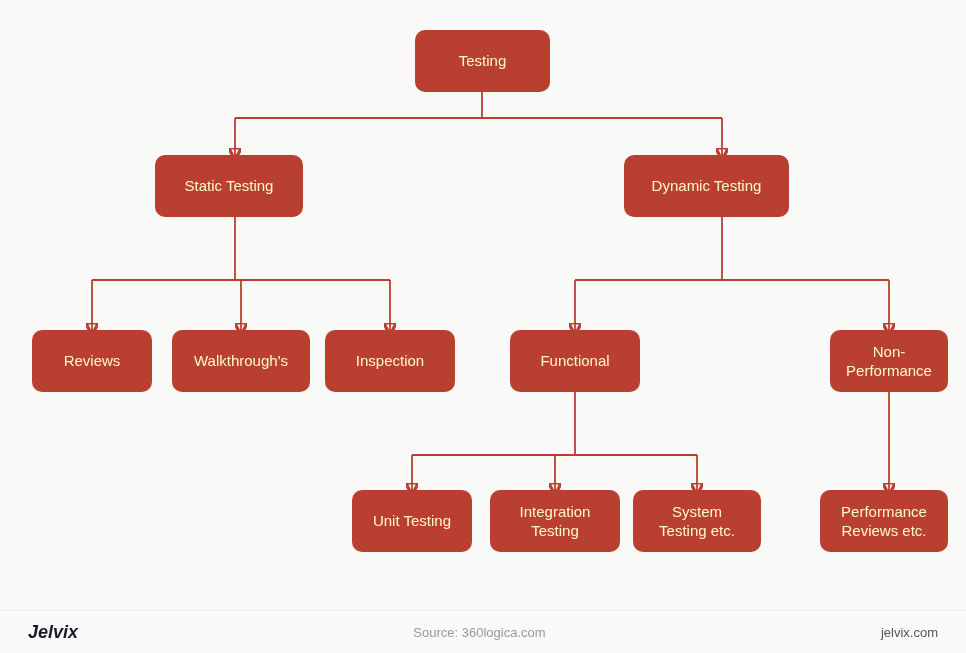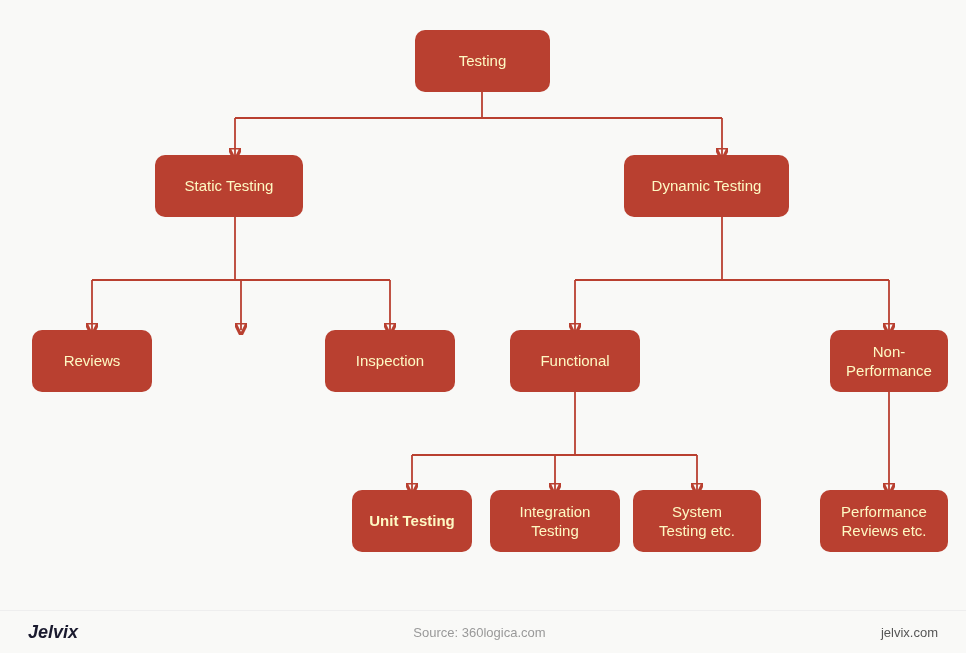--- a/index.html
+++ b/index.html
@@ -136,35 +136,38 @@
   </div>
 
   <div class="node" style="left:624px; top:155px; width:165px; height:62px;">
     <span>Dynamic Testing</span>
   </div>
 
   <div class="node" style="left:32px; top:330px; width:120px; height:62px;">
     <span>Reviews</span>
   </div>
 
+  <div class="node" style="left:172px; top:330px; width:138px; height:62px;">
+    <span>Walkthrough's</span>
+  </div>
 
   <div class="node" style="left:325px; top:330px; width:130px; height:62px;">
     <span>Inspection</span>
   </div>
 
   <div class="node" style="left:510px; top:330px; width:130px; height:62px;">
     <span>Functional</span>
   </div>
 
   <div class="node" style="left:830px; top:330px; width:118px; height:62px; white-space: pre-line;">
     <span style="white-space:pre-line;">Non-
 Performance</span>
   </div>
 
-  <div class="node" style="left:352px; top:490px; width:120px; height:62px;font-weight:bold;">
+  <div class="node" style="left:352px; top:490px; width:120px; height:62px;">
     <span>Unit Testing</span>
   </div>
 
   <div class="node" style="left:490px; top:490px; width:130px; height:62px; white-space: pre-line;">
     <span style="white-space:pre-line;">Integration
 Testing</span>
   </div>
 
   <div class="node" style="left:633px; top:490px; width:128px; height:62px; white-space: pre-line;">
     <span style="white-space:pre-line;">System

